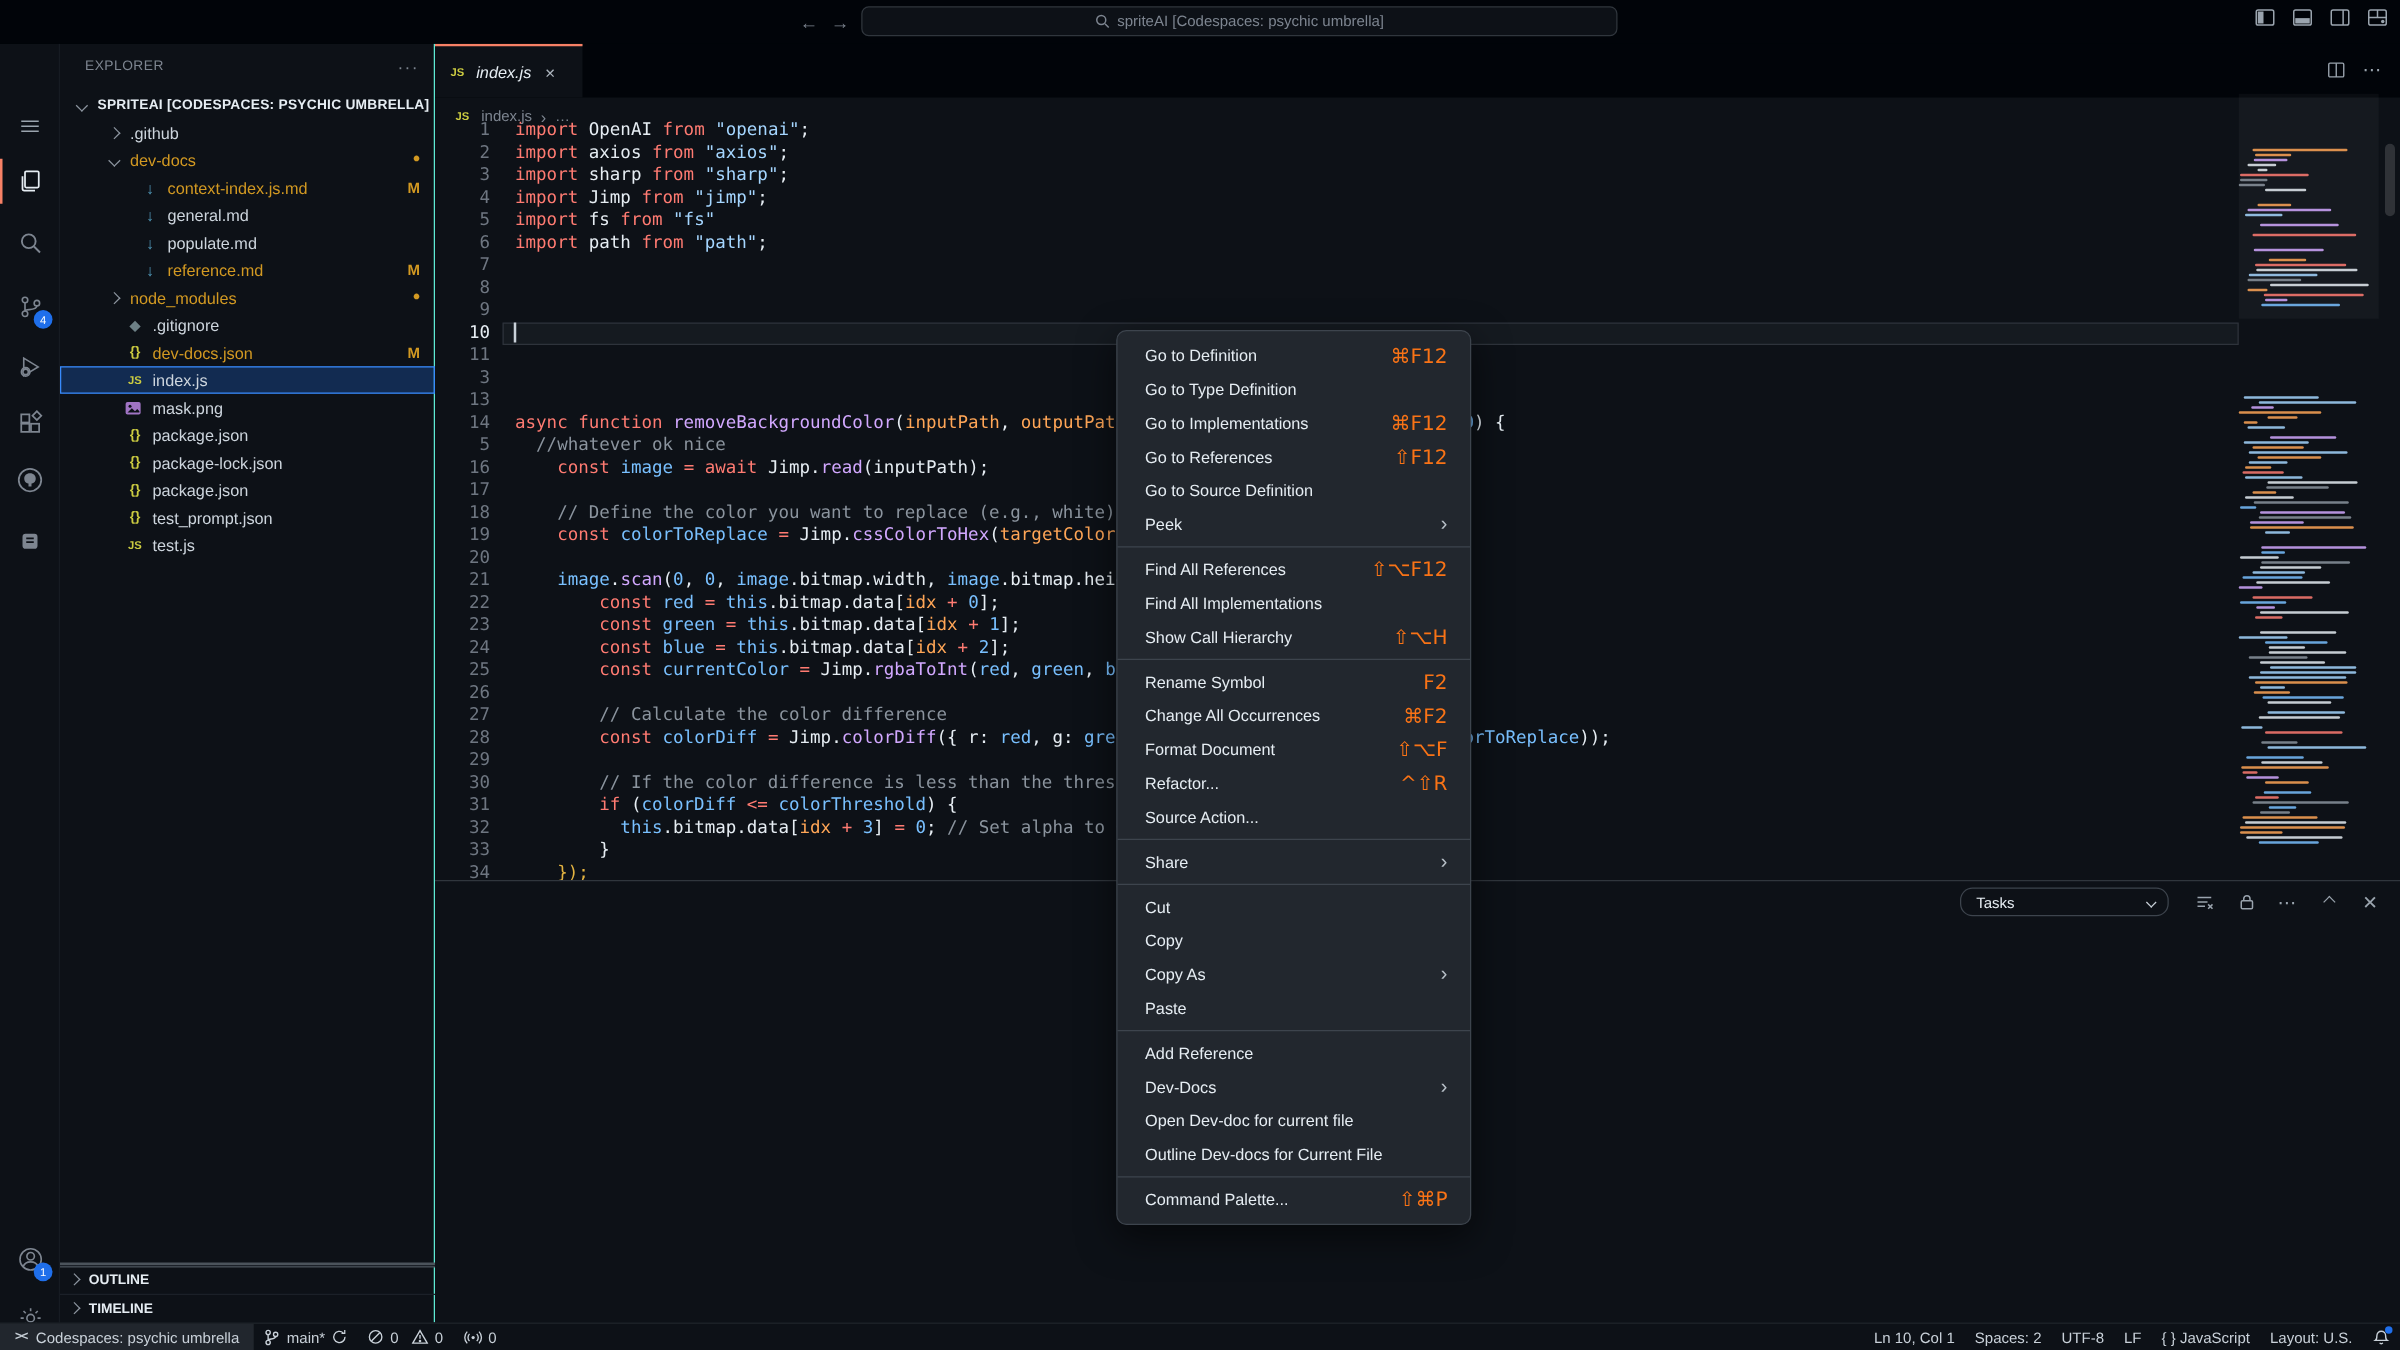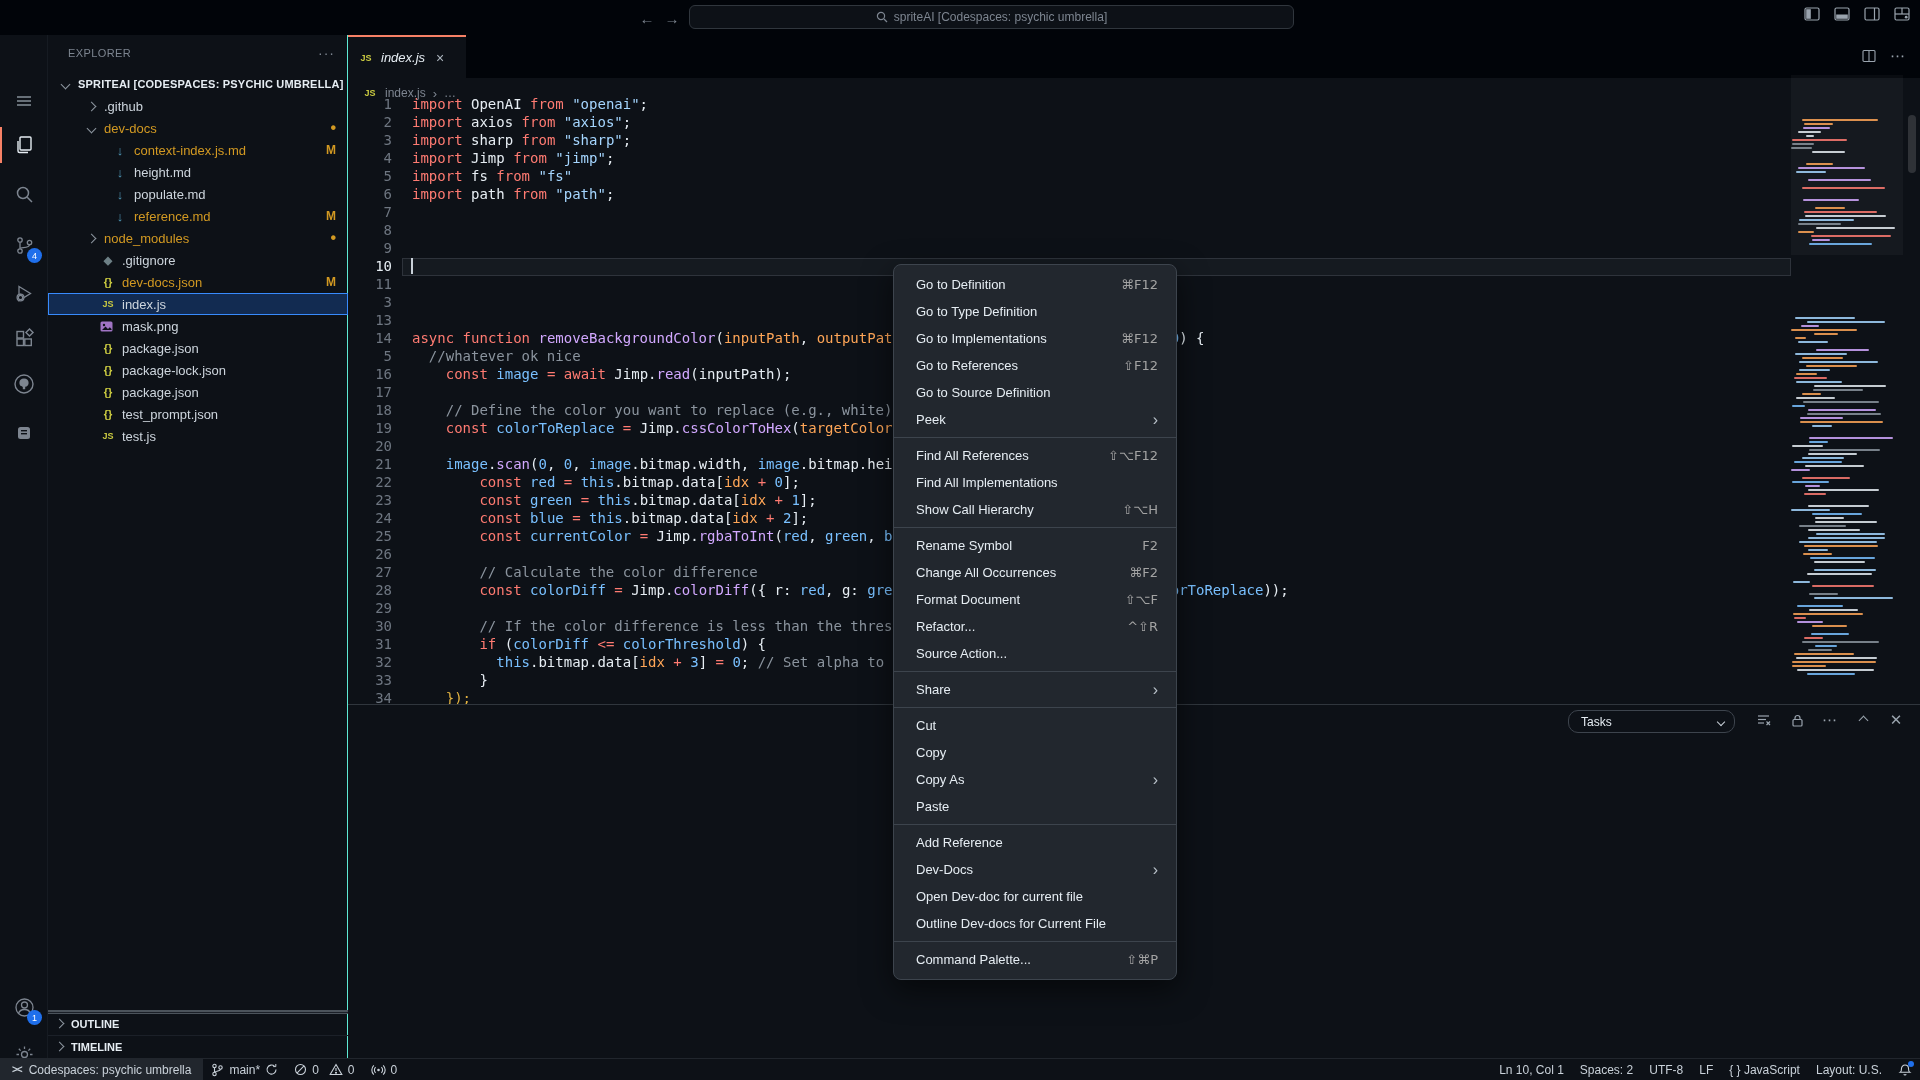--- a/index.html
+++ b/index.html
@@ -76,39 +76,39 @@
   #mm-slider { position:absolute; left:1443px; top:40px; width:112px; height:180px; background:rgba(255,255,255,.035); }
   #vscroll { position:absolute; right:4px; top:80px; width:8px; height:58px; background:rgba(255,255,255,.14); border-radius:4px; }
 
   
   #panel { position:absolute; left:348px; top:704px; width:1572px; height:354px; background:#0d1117;
     border-top:1px solid #30363d; z-index:5; }
   #panel-tabs { position:absolute; left:22px; top:0; height:34px; display:flex; gap:28px; align-items:center; }
   .ptab { color:#7d8590; font-size:11px; letter-spacing:.4px; position:relative; padding:6px 0; }
   .ptab.active { color:#e6edf3; }
   .ptab.active::after { content:""; position:absolute; left:0; right:0; bottom:2px; height:1.5px; background:#f78166; }
-  #panel-right { position:absolute; right:14px; top:5px; display:flex; gap:13px; color:#9aa4ae;margin-left:40px; }
+  #panel-right { position:absolute; right:14px; top:5px; display:flex; align-items:center; gap:13px; color:#9aa4ae;margin-left:40px; }
   #tasks-dd { width:167px; height:23px; border:1px solid #3d444d; background:#0d1117; border-radius:10px;
     display:flex; align-items:center; color:#e6edf3; font-size:12px; padding:0 10px 0 12px; margin-right:6px; }
   #tasks-dd .chev { margin-left:auto; width:6px; height:6px; border-color:#c9d1d9; }
   .p-icon { display:flex; align-items:center; justify-content:center; width:20px; height:20px; }
 
   
   #statusbar { position:absolute; left:0; top:1058px; width:1920px; height:22px; background:#0d1117;
     border-top:1px solid #21262d; z-index:30; display:flex; align-items:center; color:#c9d1d9; font-size:12px; }
   .sb-item { display:flex; align-items:center; gap:5px; padding:0 8px; height:22px; }
   #sb-remote { background:#21262d; padding:0 12px; gap:7px; }
   .sb-right { margin-left:auto; display:flex; align-items:center; }
   .remote-glyph { font-size:10px; font-weight:700; letter-spacing:-1px; }
 
   
   #ctxmenu { position:absolute; left:893px; top:264px; width:284px; background:#22272e; border:1px solid #3d444d;
     border-radius:8px; box-shadow:0 10px 30px rgba(0,0,0,.55); z-index:50; padding:6px 0; }
   .mi { height:27px; display:flex; align-items:center; padding:0 18px 0 22px; color:#e6edf3; font-size:13px; cursor:default; }
-  .mi .sc { margin-left:auto; color:#a3a3a3; font-size:13px; }
+  .mi .sc { margin-left:auto; color:#f97316; font-size:16px; }
   .mi .sub { margin-left:auto; color:#b8c0c8; font-size:16px; line-height:10px; }
   .msep { height:1px; background:#3d444d; margin:4px 0; }
 
   svg { display:block; }
 </style>
 </head>
 <body>
 
 <div id="titlebar">
   <div class="nav-arrow" style="left:637px">←</div>
@@ -265,21 +265,21 @@
         <span class="lbl">dev-docs</span>
         <span class="tbadge dot">•</span>
       </div>
       <div class="trow mod" style="padding-left: 64px;">
         <span class="ficon md">↓</span>
         <span class="lbl">context-index.js.md</span>
         <span class="tbadge">M</span>
       </div>
       <div class="trow" style="padding-left: 64px;">
         <span class="ficon md">↓</span>
-        <span class="lbl">height.md</span>
+        <span class="lbl">general.md</span>
       </div>
       <div class="trow" style="padding-left: 64px;">
         <span class="ficon md">↓</span>
         <span class="lbl">populate.md</span>
       </div>
       <div class="trow mod" style="padding-left: 64px;">
         <span class="ficon md">↓</span>
         <span class="lbl">reference.md</span>
         <span class="tbadge">M</span>
       </div>

